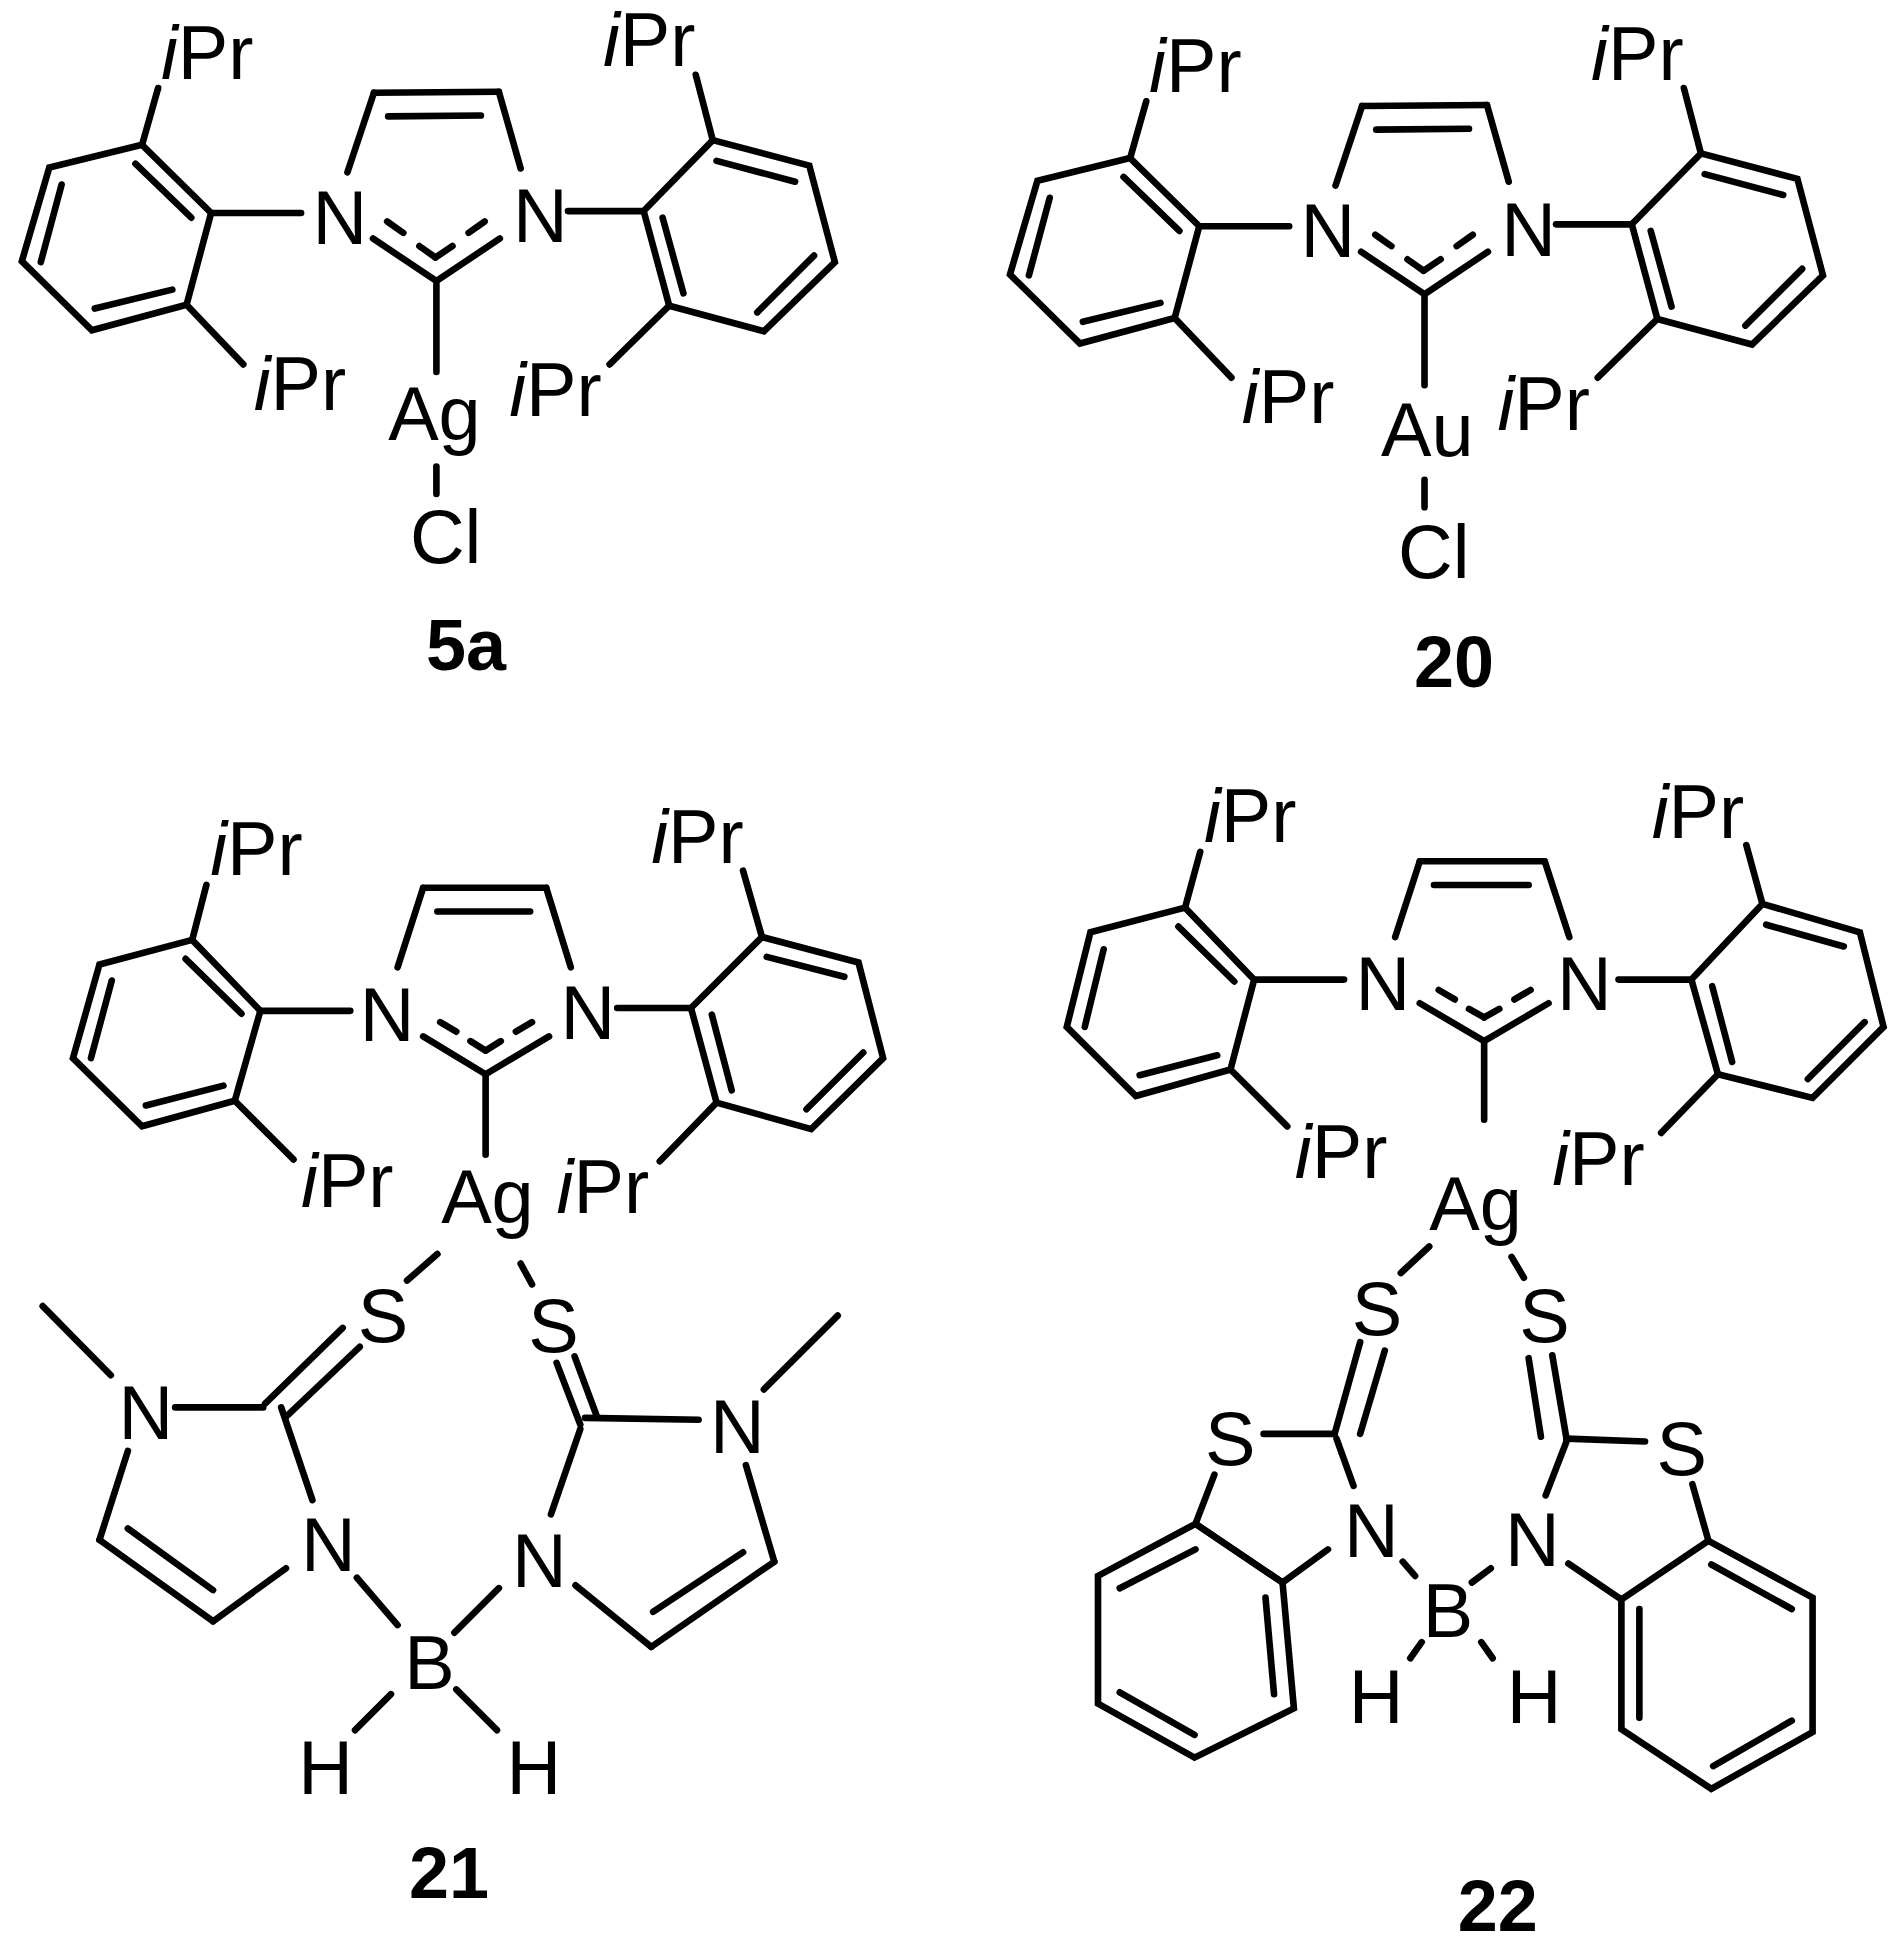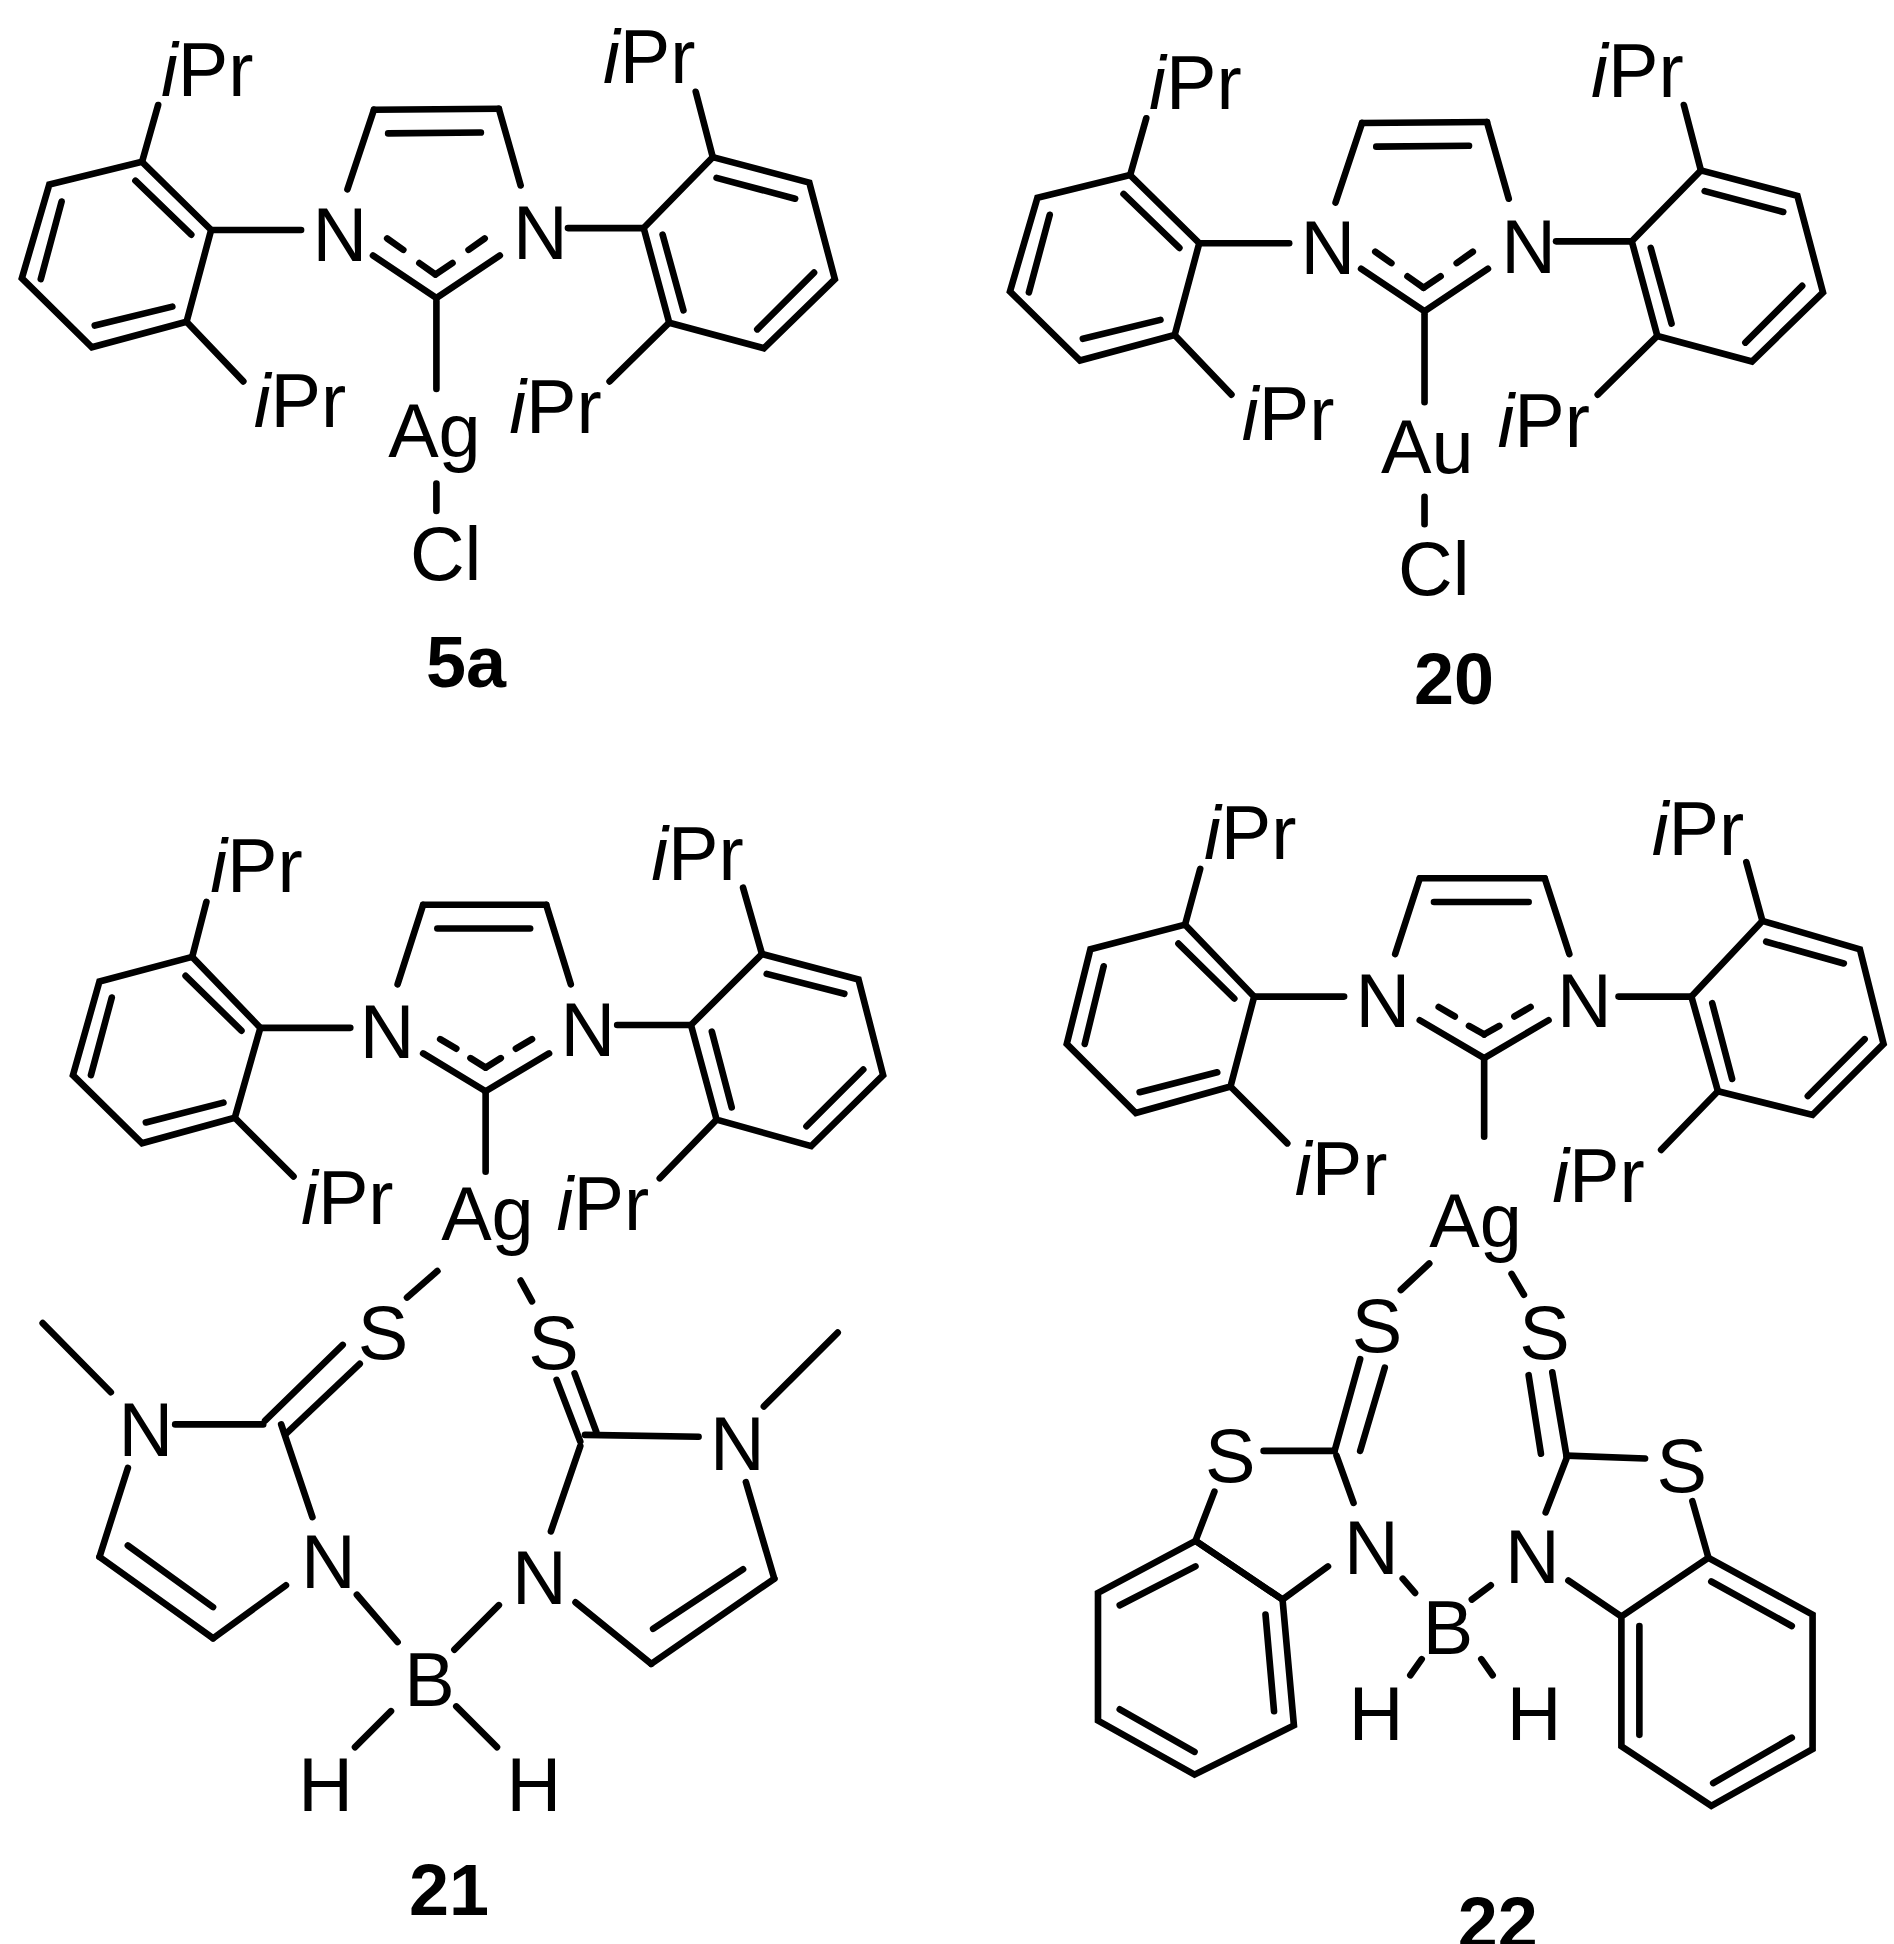--- a/index.html
+++ b/index.html
@@ -1,17 +1,17 @@
 <!DOCTYPE html>
 <html style="font-size:15px"><head>
 <meta charset="utf-8">
 <style>
   html, body { margin: 0; padding: 0; background: #ffffff; }
   body { width: 1895px; height: 1945px; overflow: hidden; }
-  #figure { position: absolute; left: 0; top: 17px; width: 1895px; height: 1633px; }
+  #figure { position: absolute; left: 0; top: 0; width: 1895px; height: 1633px; }
   svg { display: block; }
   .bond { stroke: #000000; stroke-width: 7; stroke-linecap: round; fill: none; }
   .atom { font-family: "Liberation Sans", sans-serif; font-size: 80px; fill: #000000; }
   .italic { font-style: italic; }
   .cmpd { font-family: "Liberation Sans", sans-serif; font-weight: bold; font-size: 76px; fill: #000000; }
 </style>
 </head>
 <body>
 
 <div id="figure">

